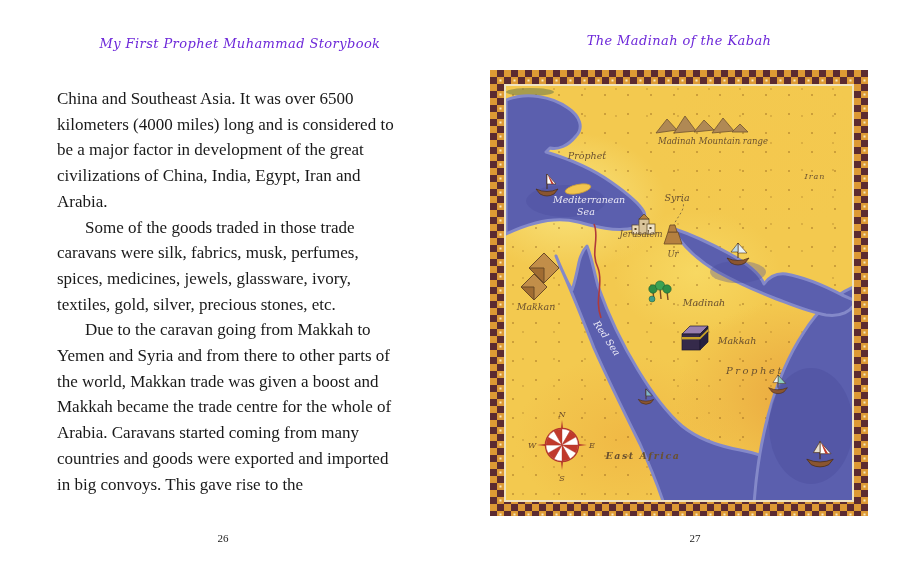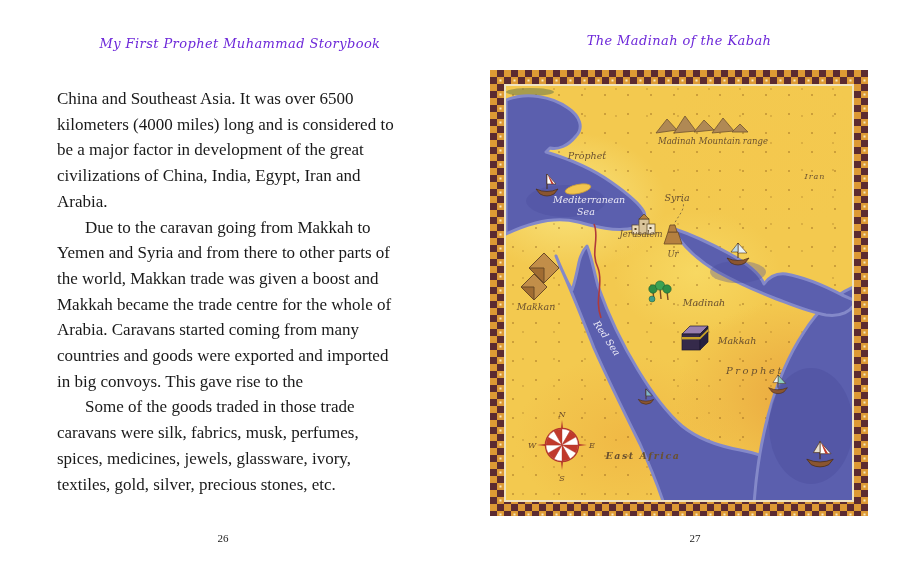--- a/index.html
+++ b/index.html
@@ -55,22 +55,22 @@
 </style>
 </head>
 <body>
 
 <div>
 
   <div>
     <div class="running-head left">My First Prophet Muhammad Storybook</div>
     <div class="body-text">
       <p class="first">China and Southeast Asia. It was over 6500 kilometers (4000 miles) long and is considered to be a major factor in development of the great civilizations of China, India, Egypt, Iran and Arabia.</p>
+      <p>Some of the goods traded in those trade caravans were silk, fabrics, musk, perfumes, spices, medicines, jewels, glassware, ivory, textiles, gold, silver, precious stones, etc.</p>
       <p>Due to the caravan going from Makkah to Yemen and Syria and from there to other parts of the world, Makkan trade was given a boost and Makkah became the trade centre for the whole of Arabia. Caravans started coming from many countries and goods were exported and imported in big convoys. This gave rise to the</p>
-      <p>Some of the goods traded in those trade caravans were silk, fabrics, musk, perfumes, spices, medicines, jewels, glassware, ivory, textiles, gold, silver, precious stones, etc.</p>
     </div>
     <div class="page-num left">26</div>
   </div>
 
   <div>
     <div class="running-head right">The Madinah of the Kabah</div>
 
     <div class="map-frame">
       <div class="map-canvas">
 

